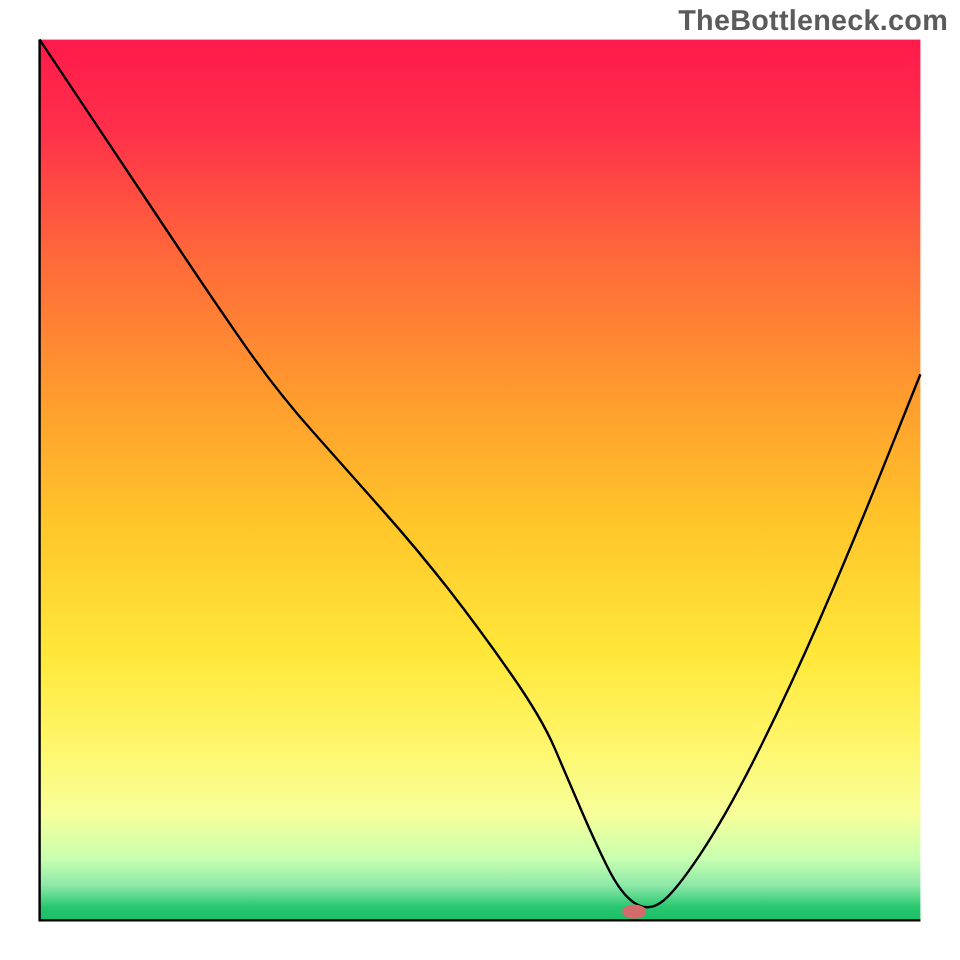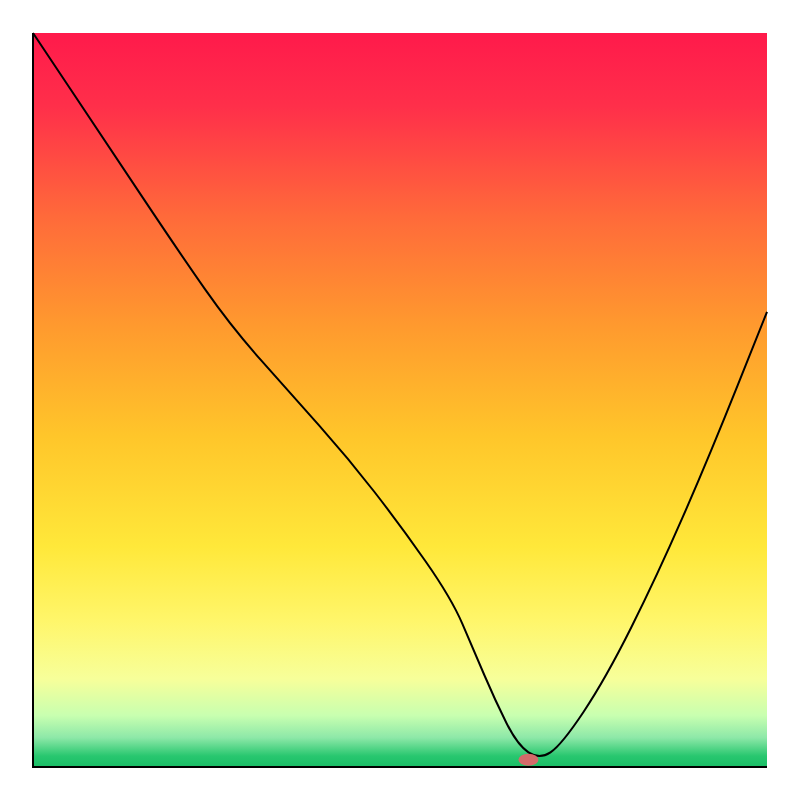--- a/index.html
+++ b/index.html
@@ -25,20 +25,21 @@
     letter-spacing: 0.2px;
   }
   svg.plot {
     display: block;
   }
 </style>
 </head>
 <body>
 
 <div class="chart-container">
+  <div class="watermark">TheBottleneck.com</div>
 
   <svg class="plot" width="800" height="800" viewBox="0 0 800 800">
     <defs>
       <linearGradient id="bg-grad" x1="0" y1="0" x2="0" y2="1">
 
       <stop offset="0%" stop-color="#ff1a4b"></stop>
           <stop offset="10%" stop-color="#ff2f4a"></stop>
           <stop offset="25%" stop-color="#ff6a3a"></stop>
           <stop offset="40%" stop-color="#ff9a2e"></stop>
           <stop offset="55.00000000000001%" stop-color="#ffc62a"></stop>

